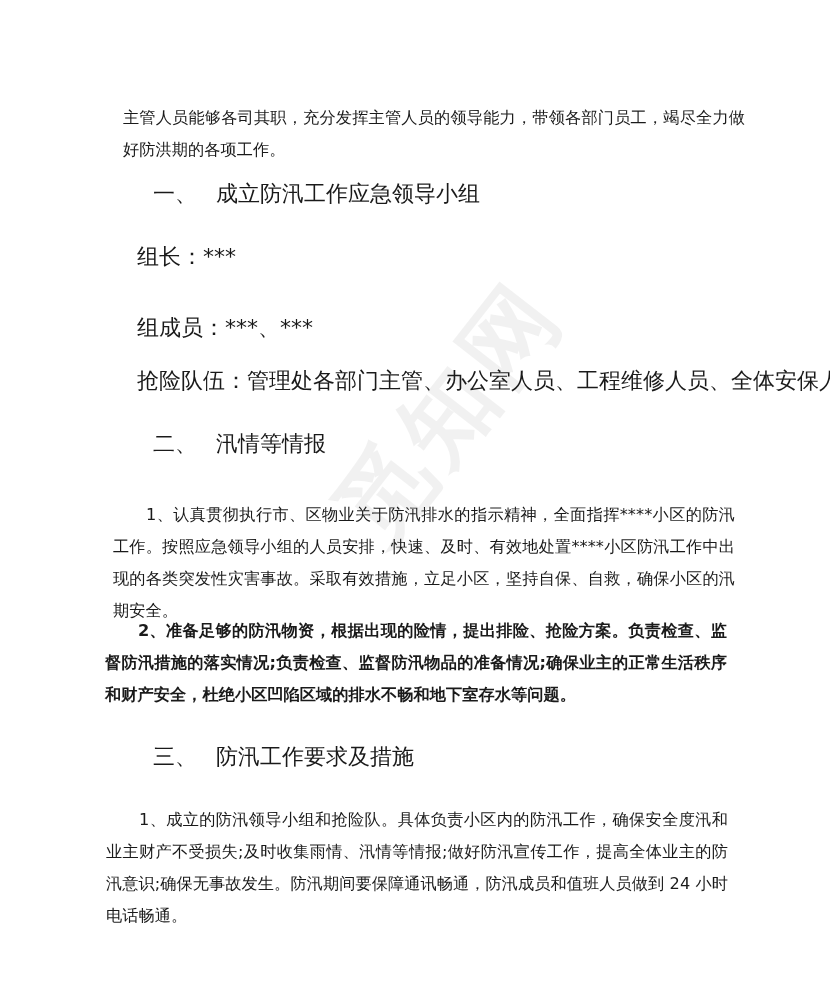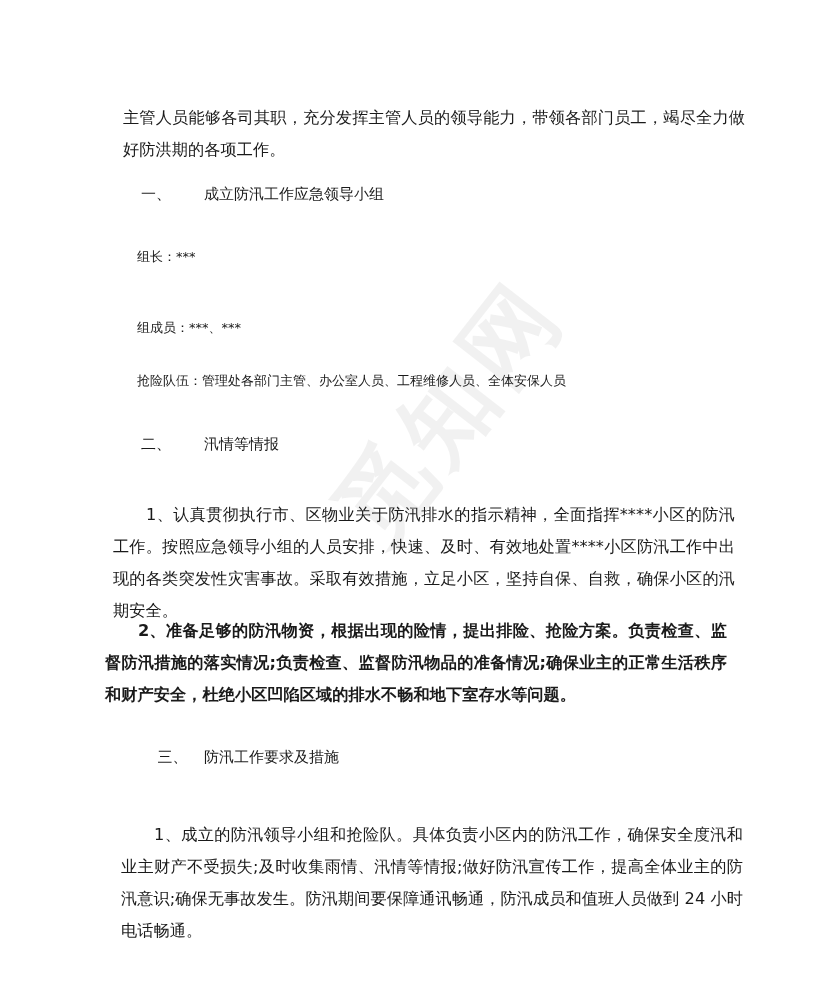--- a/index.html
+++ b/index.html
@@ -28,30 +28,30 @@
     font-size: 16.2px;
     line-height: 32px;
     letter-spacing: 0.05px;
     white-space: normal;
     word-break: break-all;
     text-align: justify;
   }
   .indent { text-indent: 33px; }
   .heading {
     position: absolute;
-    left: 36px;
-    font-size: 15px;
+    left: 48px;
+    font-size: 22px;
     line-height: 32px;
     white-space: nowrap;
   }
   .heading .num { display: inline-block; width: 63px; }
   .single {
     position: absolute;
     left: 32px;
-    font-size: 13px;
+    font-size: 22px;
     line-height: 32px;
     white-space: nowrap;
   }
   .watermark {
     position: absolute;
     left: 300px;
     top: 350px;
     font-size: 92px;
     font-weight: bold;
     color: rgba(0,0,0,0.055);
@@ -83,19 +83,19 @@
   <div class="single" style="top:365px;">抢险队伍：管理处各部门主管、办公室人员、工程维修人员、全体安保人员</div>
 
   <div class="heading" style="top:428px;">
     <span class="num">二、</span><span>汛情等情报</span>
   </div>
 
   <p class="line-block indent" style="top:491px;margin:8px;">1、认真贯彻执行市、区物业关于防汛排水的指示精神，全面指挥****小区的防汛工作。按照应急领导小组的人员安排，快速、及时、有效地处置****小区防汛工作中出现的各类突发性灾害事故。采取有效措施，立足小区，坚持自保、自救，确保小区的汛期安全。</p>
 
   <p class="line-block indent" style="top:615px;margin:0;font-weight:bold;">2、准备足够的防汛物资，根据出现的险情，提出排险、抢险方案。负责检查、监督防汛措施的落实情况;负责检查、监督防汛物品的准备情况;确保业主的正常生活秩序和财产安全，杜绝小区凹陷区域的排水不畅和地下室存水等问题。</p>
 
-  <div class="heading" style="top:741px;text-align:center;">
+  <div class="heading" style="top:741px;">
     <span class="num">三、</span><span>防汛工作要求及措施</span>
   </div>
 
-  <p class="line-block indent" style="top:803px;margin:16px;">1、成立的防汛领导小组和抢险队。具体负责小区内的防汛工作，确保安全度汛和业主财产不受损失;及时收集雨情、汛情等情报;做好防汛宣传工作，提高全体业主的防汛意识;确保无事故发生。防汛期间要保障通讯畅通，防汛成员和值班人员做到 24 小时电话畅通。</p>
+  <p class="line-block indent" style="top:803px;margin:1px;">1、成立的防汛领导小组和抢险队。具体负责小区内的防汛工作，确保安全度汛和业主财产不受损失;及时收集雨情、汛情等情报;做好防汛宣传工作，提高全体业主的防汛意识;确保无事故发生。防汛期间要保障通讯畅通，防汛成员和值班人员做到 24 小时电话畅通。</p>
 
 </div>
 
 </body></html>

